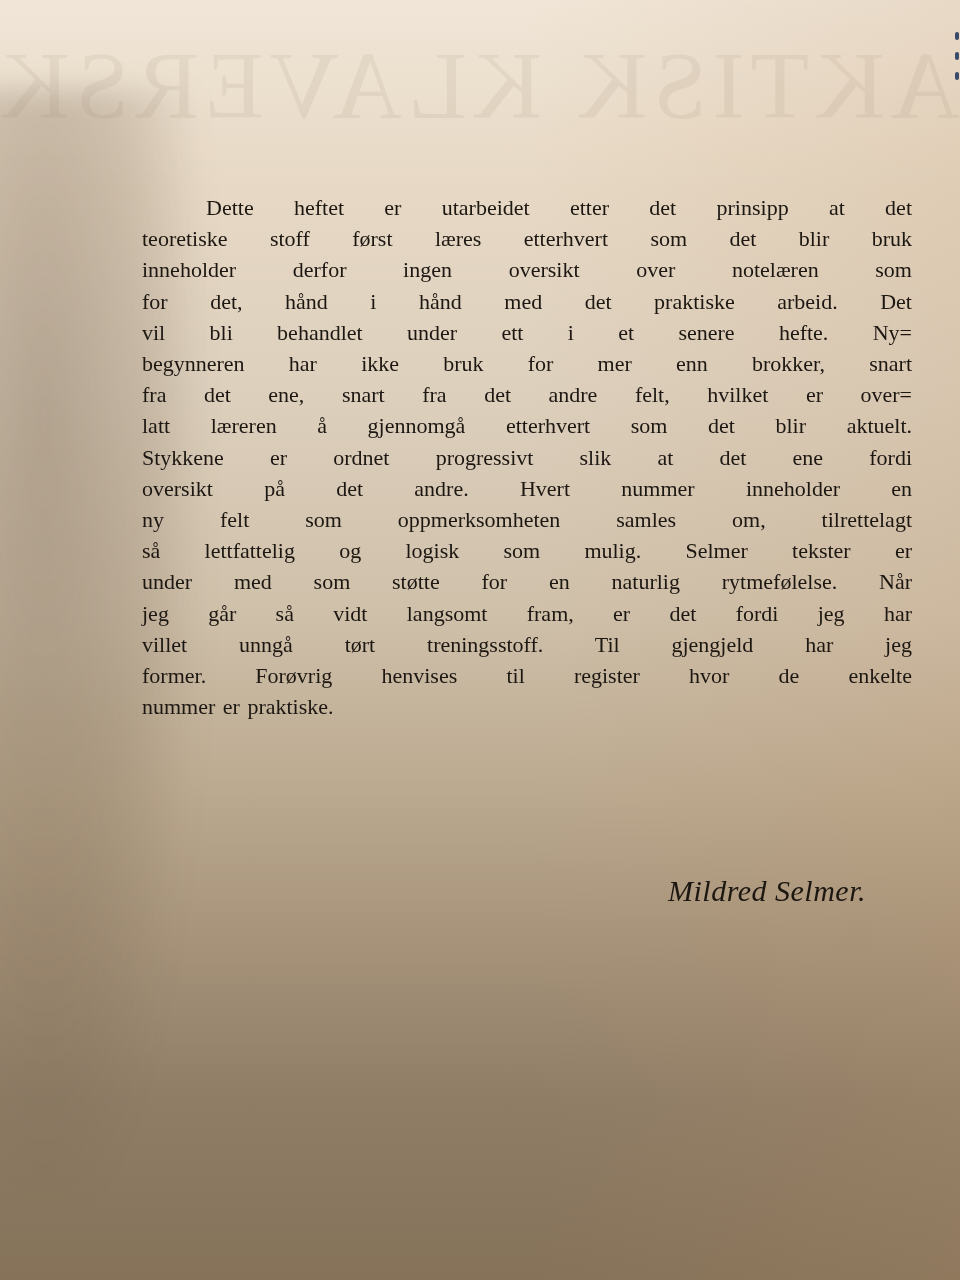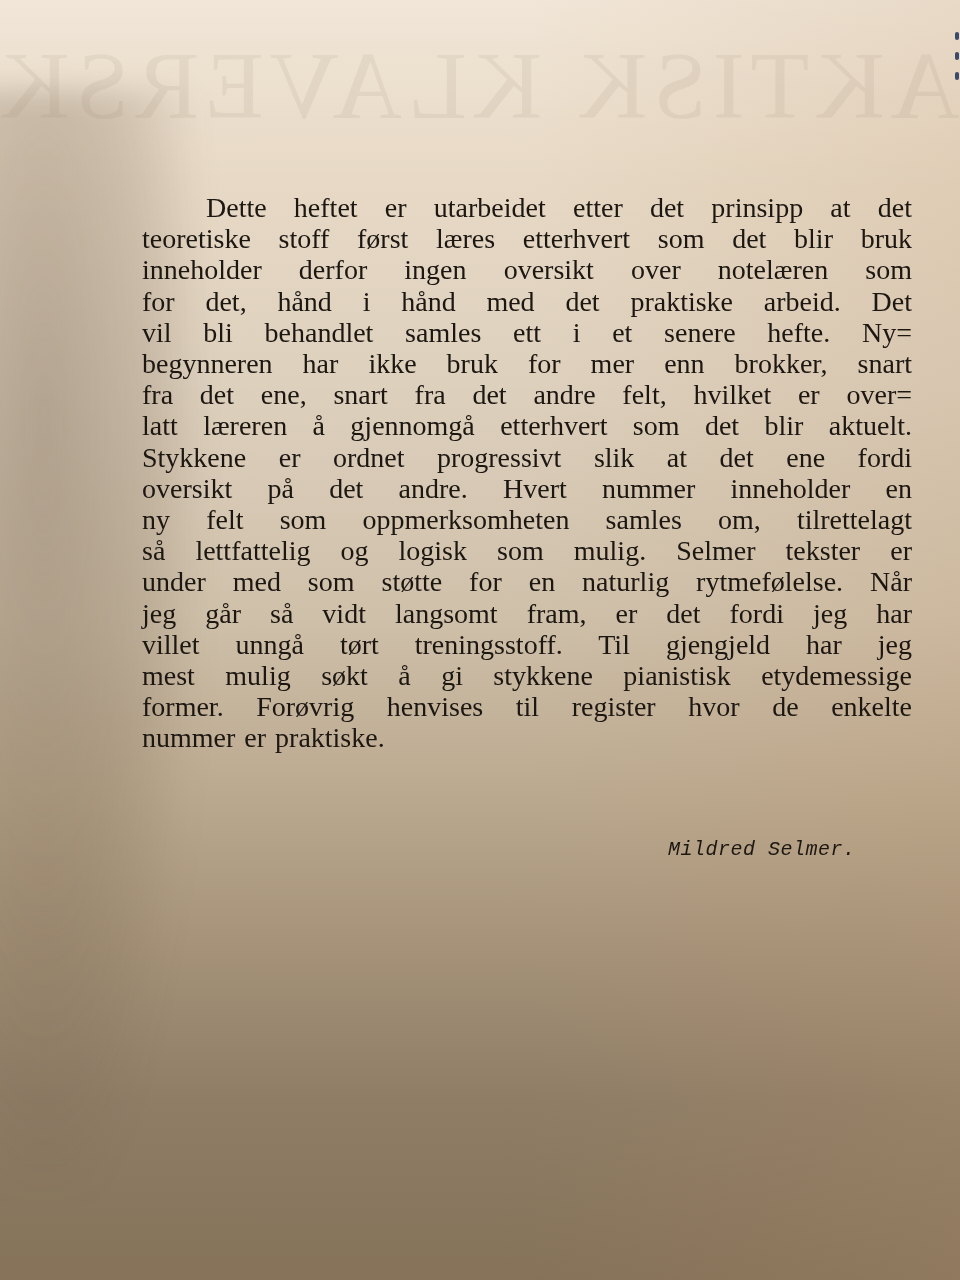--- a/index.html
+++ b/index.html
@@ -72,41 +72,41 @@
       transform: scaleX(-1);
       white-space: nowrap;
       user-select: none;
     }
     .text-block {
       position: absolute;
       left: 142px;
       top: 192px;
       width: 770px;
       color: #1d1712;
-      font-size: 28px;
+      font-size: 22px;
       line-height: 31.2px;
       text-align: justify;
       text-align-last: justify;
     }
     .line {
       display: block;
       white-space: nowrap;
       text-align: justify;
       text-align-last: justify;
       word-spacing: 2px;
     }
     .line.indent { padding-left: 64px; }
     .line.last { text-align-last: left; }
     .signature {
       position: absolute;
       left: 668px;
-      top: 838px;
-      font-family: Liberation Mono, monospace;
+      top: 874px;
+      font-family: Liberation Serif, serif;
       font-style: italic;
-      font-size: 20px;
+      font-size: 30px;
       color: #1d1712;
       letter-spacing: 0.5px;
     }
     .right-edge {
       position: absolute;
       right: 0;
       top: 22px;
       width: 6px;
       height: 100px;
     }
@@ -132,30 +132,29 @@
     <span></span>
     <span></span>
     <span></span>
   </div>
 
   <div class="text-block">
     <span class="line indent">Dette heftet er utarbeidet etter det prinsipp at det</span>
     <span class="line">teoretiske stoff først læres etterhvert som det blir bruk</span>
     <span class="line">inneholder derfor ingen oversikt over notelæren som</span>
     <span class="line">for det, hånd i hånd med det praktiske arbeid. Det</span>
-    <span class="line">vil bli behandlet samles ett i et senere hefte. Ny=</span>
+    <span class="line">vil bli behandlet under ett i et senere hefte. Ny=</span>
     <span class="line">begynneren har ikke bruk for mer enn brokker, snart</span>
     <span class="line">fra det ene, snart fra det andre felt, hvilket er over=</span>
     <span class="line">latt læreren å gjennomgå etterhvert som det blir aktuelt.</span>
     <span class="line">Stykkene er ordnet progressivt slik at det ene fordi</span>
     <span class="line">oversikt på det andre. Hvert nummer inneholder en</span>
     <span class="line">ny felt som oppmerksomheten samles om, tilrettelagt</span>
     <span class="line">så lettfattelig og logisk som mulig. Selmer tekster er</span>
     <span class="line">under med som støtte for en naturlig rytmefølelse. Når</span>
     <span class="line">jeg går så vidt langsomt fram, er det fordi jeg har</span>
     <span class="line">villet unngå tørt treningsstoff. Til gjengjeld har jeg</span>
-    <span class="line">mest mulig søkt å gi stykkene pianistisk etydemessige</span>
     <span class="line">former. Forøvrig henvises til register hvor de enkelte</span>
     <span class="line last">nummer er praktiske.</span>
   </div>
 
   <div class="signature">Mildred Selmer.</div>
 </div>
 
 </body></html>

